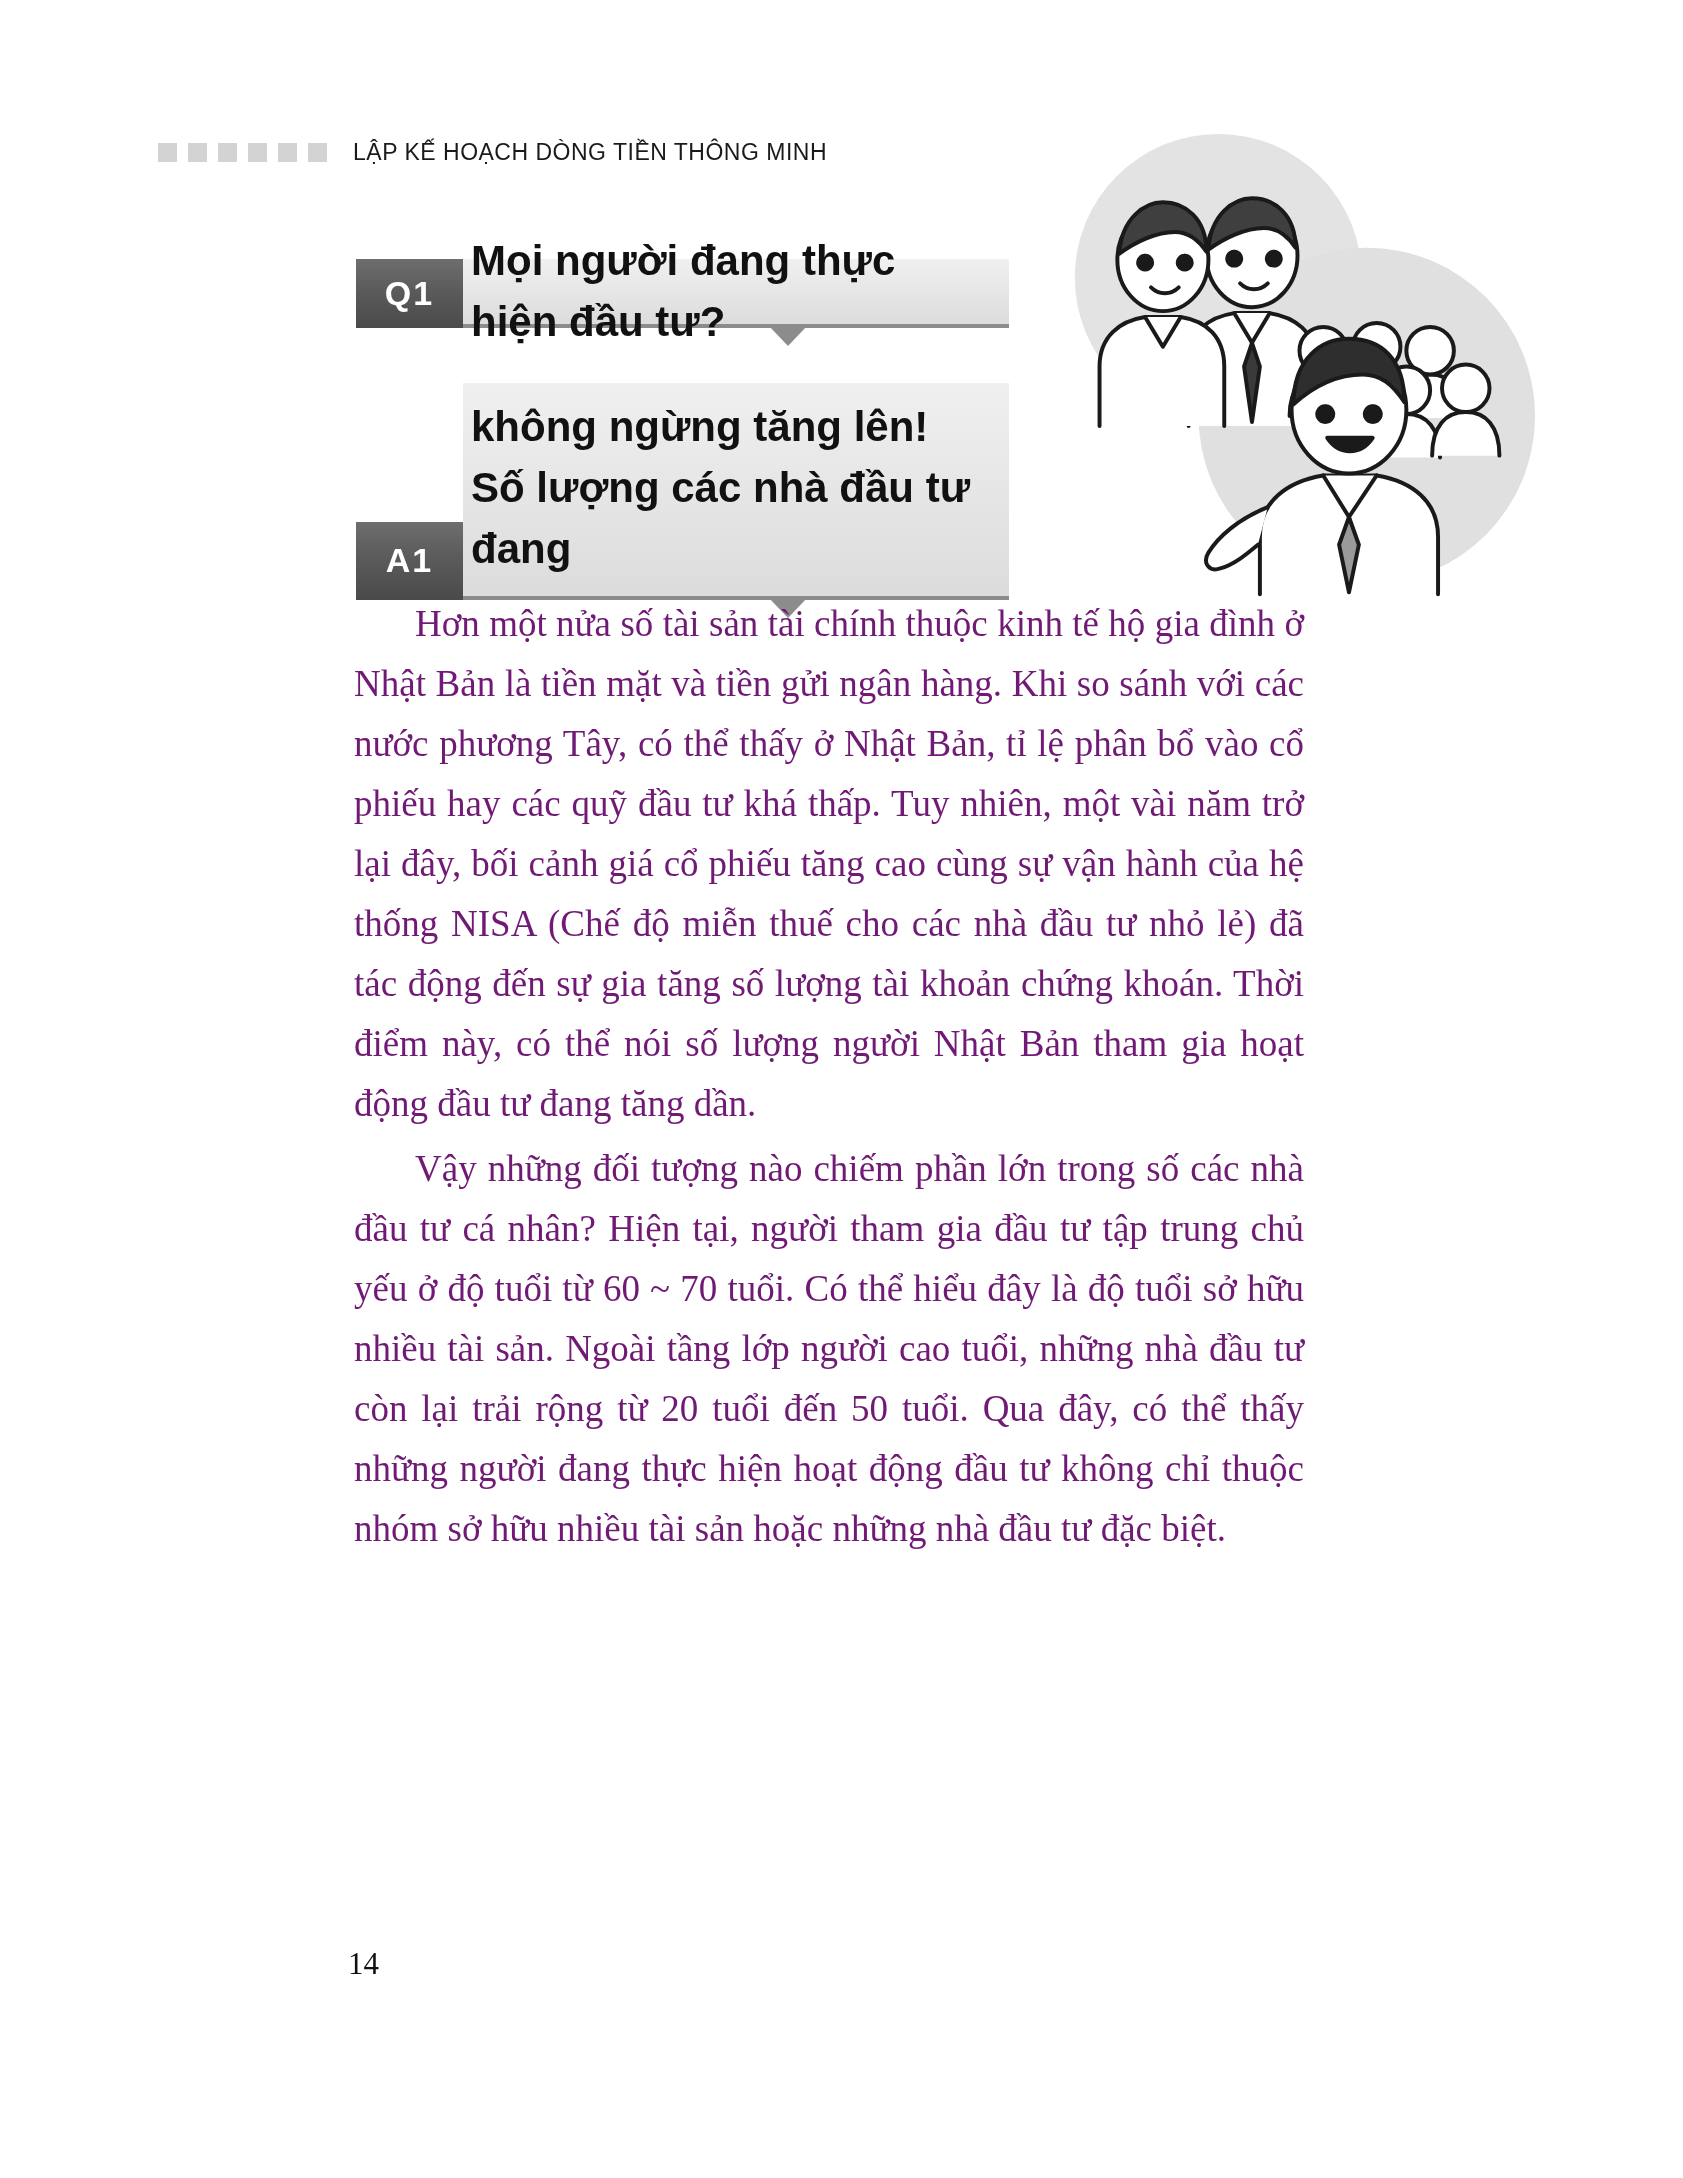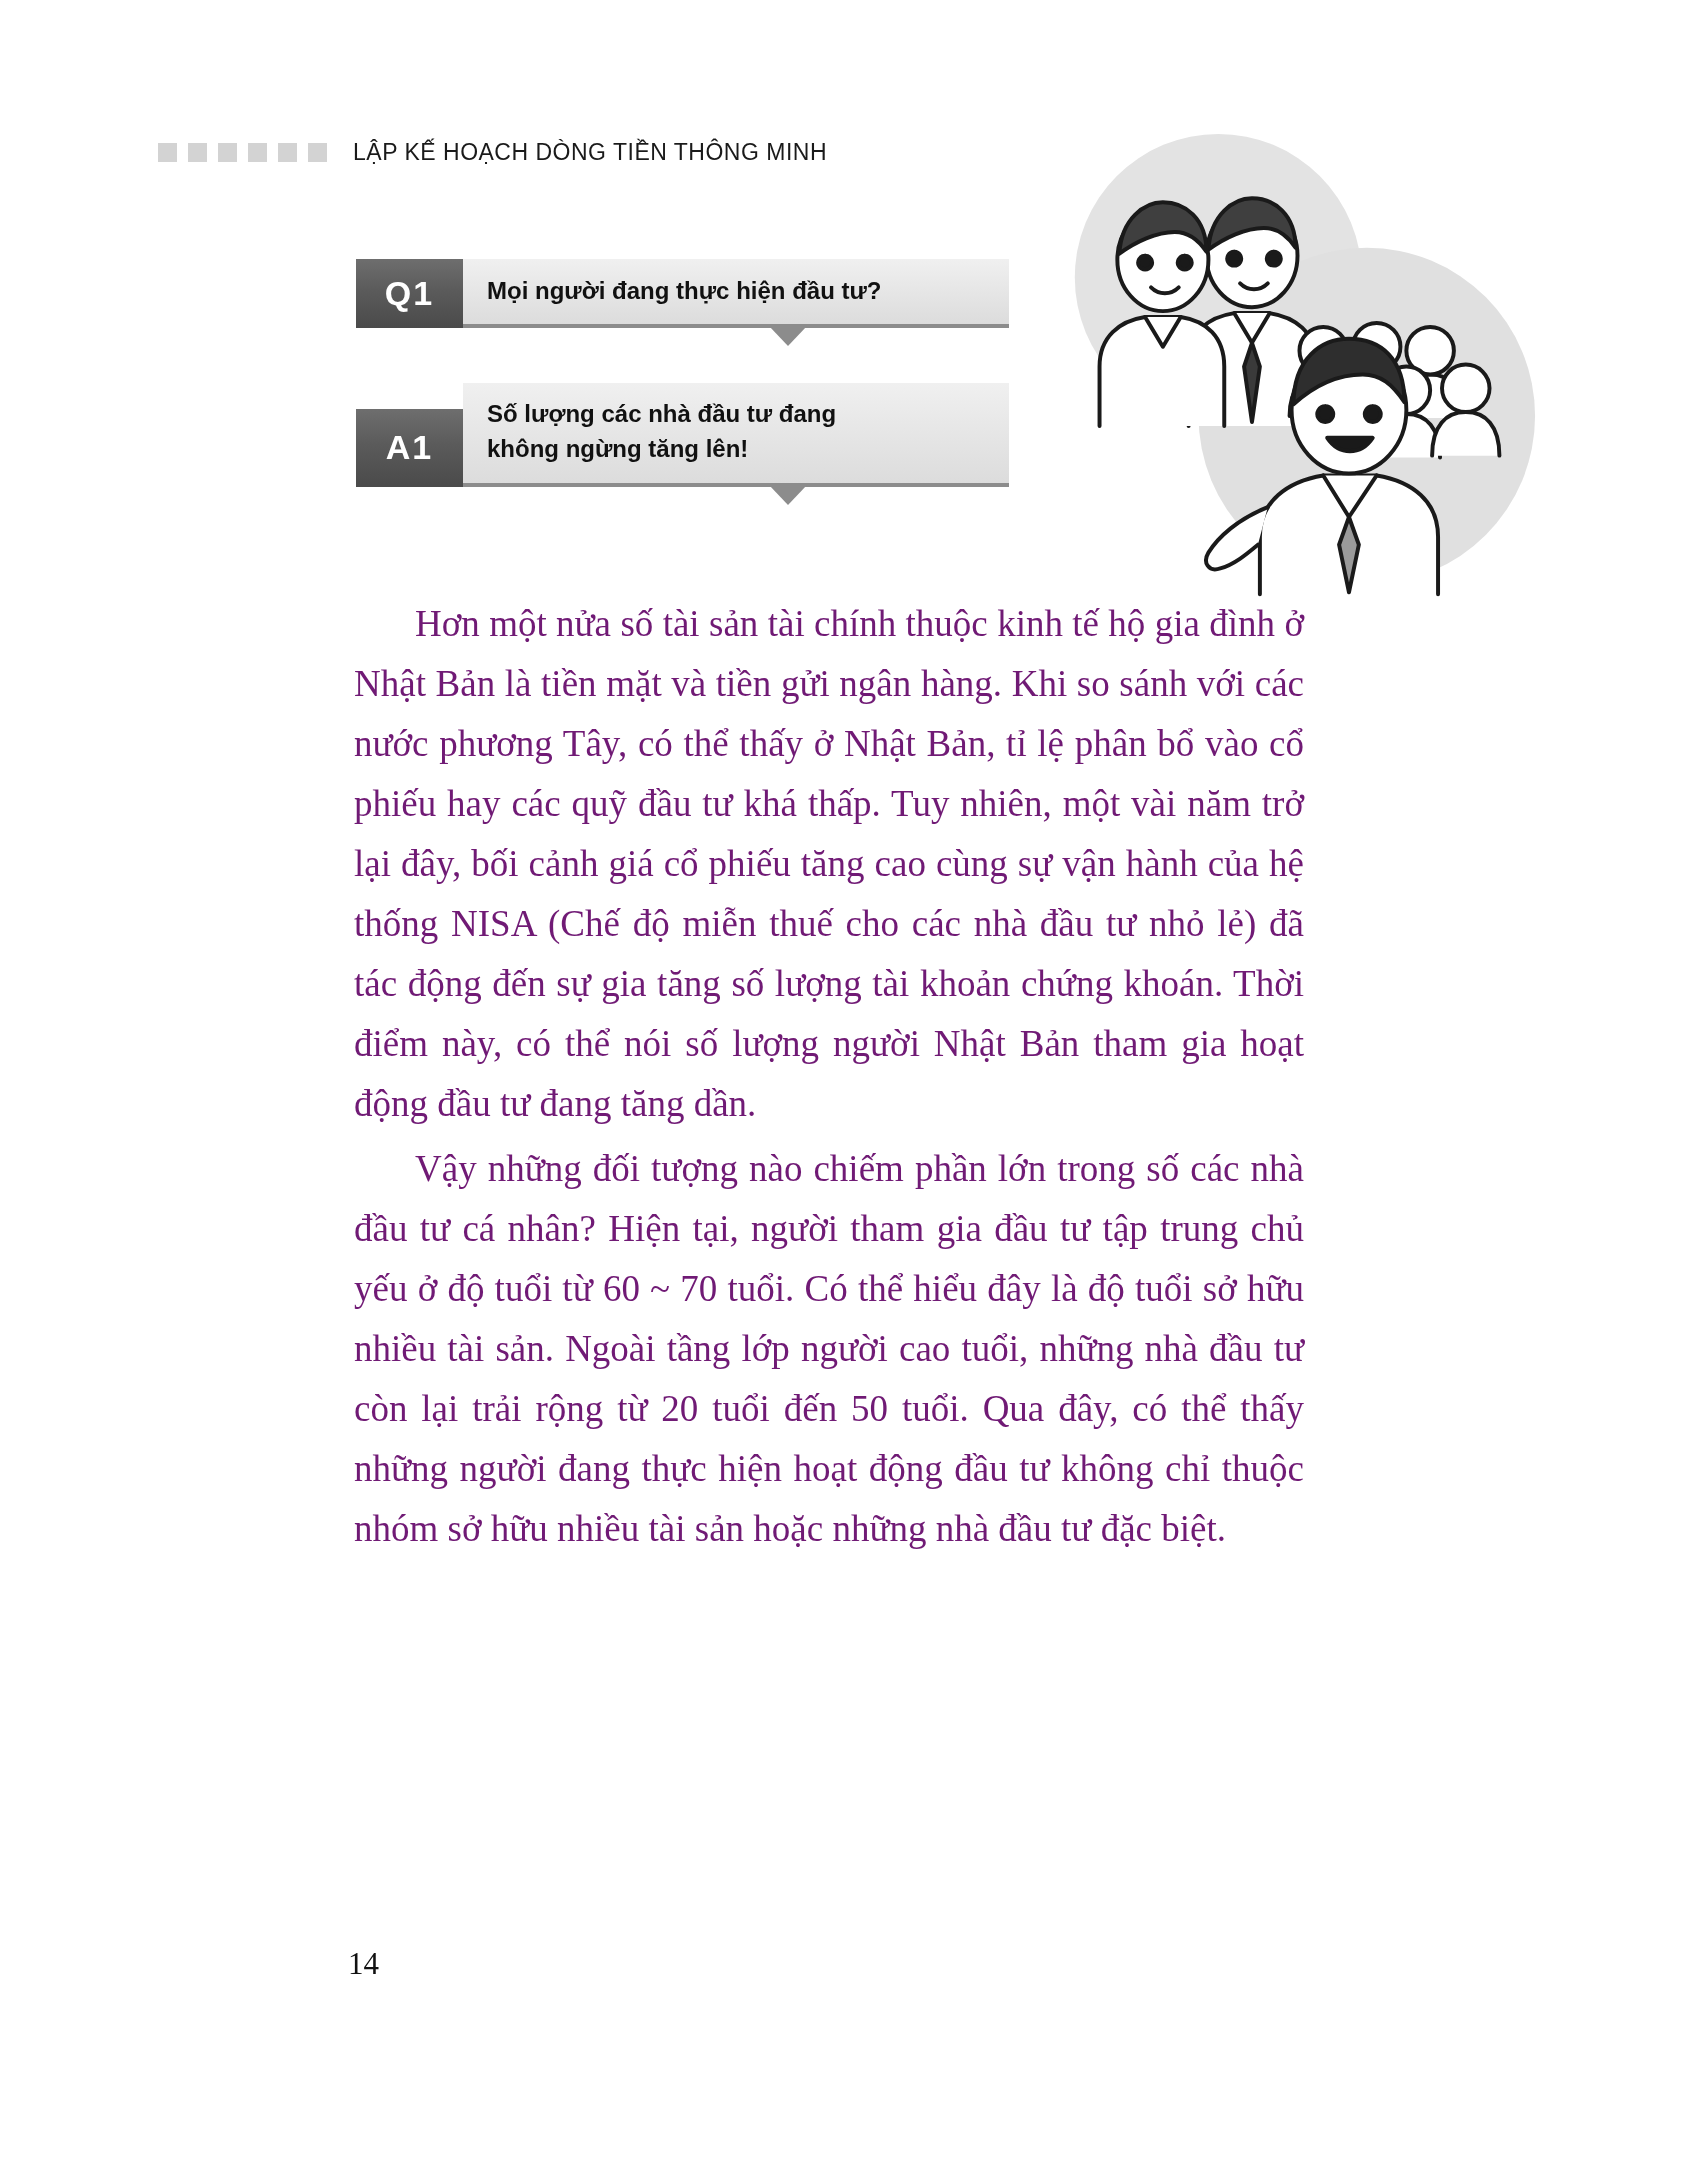--- a/index.html
+++ b/index.html
@@ -81,24 +81,24 @@
   }
   .qa-tag.a-tag {
     align-self: flex-end;
     height: 78px;
   }
   .qa-body {
     position: relative;
     flex: 1 1 auto;
     background: linear-gradient(180deg,#f0f0f0 0%, #e4e4e4 60%, #dcdcdc 100%);
     border-bottom: 4px solid #8c8c8c;
-    padding: 14px 20px 16px 24px;
+    padding: 14px 20px 16px 8px;
     font-family: "Liberation Sans", sans-serif;
     font-weight: bold;
-    font-size: 24px;
+    font-size: 42px;
     line-height: 1.45;
     color: #111;
   }
   .qa-body.single {
     height: 65px;
     display: flex;
     align-items: center;
     padding-top: 0;
     padding-bottom: 0;
   }
@@ -233,22 +233,22 @@
   </div>
 
   <div class="qa-wrap">
     <div class="qa-row">
       <div class="qa-tag">Q1</div>
       <div class="qa-body single">Mọi người đang thực hiện đầu tư?</div>
     </div>
     <div class="qa-row">
       <div class="qa-tag a-tag">A1</div>
       <div class="qa-body">
+        <div>không ngừng tăng lên!</div>
         <div>Số lượng các nhà đầu tư đang</div>
-        <div>không ngừng tăng lên!</div>
       </div>
     </div>
   </div>
 
   <div class="body-text">
     <p>Hơn một nửa số tài sản tài chính thuộc kinh tế hộ gia đình ở Nhật Bản là tiền mặt và tiền gửi ngân hàng. Khi so sánh với các nước phương Tây, có thể thấy ở Nhật Bản, tỉ lệ phân bổ vào cổ phiếu hay các quỹ đầu tư khá thấp. Tuy nhiên, một vài năm trở lại đây, bối cảnh giá cổ phiếu tăng cao cùng sự vận hành của hệ thống NISA (Chế độ miễn thuế cho các nhà đầu tư nhỏ lẻ) đã tác động đến sự gia tăng số lượng tài khoản chứng khoán. Thời điểm này, có thể nói số lượng người Nhật Bản tham gia hoạt động đầu tư đang tăng dần.</p>
     <p>Vậy những đối tượng nào chiếm phần lớn trong số các nhà đầu tư cá nhân? Hiện tại, người tham gia đầu tư tập trung chủ yếu ở độ tuổi từ 60 ~ 70 tuổi. Có thể hiểu đây là độ tuổi sở hữu nhiều tài sản. Ngoài tầng lớp người cao tuổi, những nhà đầu tư còn lại trải rộng từ 20 tuổi đến 50 tuổi. Qua đây, có thể thấy những người đang thực hiện hoạt động đầu tư không chỉ thuộc nhóm sở hữu nhiều tài sản hoặc những nhà đầu tư đặc biệt.</p>
   </div>
 
   <div class="page-number">14</div>

